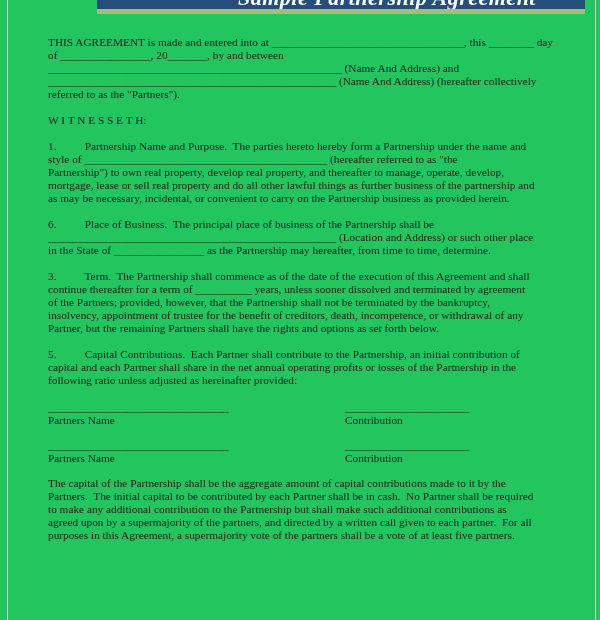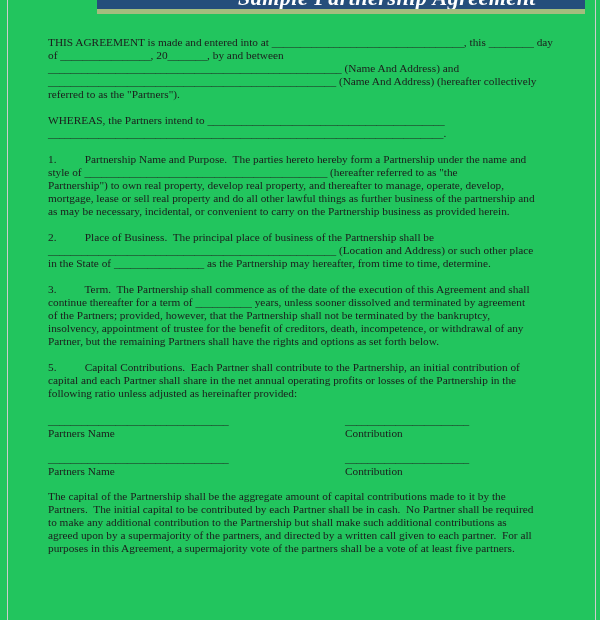--- a/index.html
+++ b/index.html
@@ -39,28 +39,27 @@
     </div>
     <div class="banner-stripe"></div>
   </div>
 
   <div class="content">
     <div class="p">THIS AGREEMENT is made and entered into at __________________________________, this ________ day
 of ________________, 20_______, by and between
 ____________________________________________________ (Name And Address) and
 ___________________________________________________ (Name And Address) (hereafter collectively
 referred to as the "Partners").</div>
-    <div class="p">WHEREAS, the Partners intend to __________________________________________
-______________________________________________________________________.</div>
+    <div class="p">W I T N E S S E T H:</div>
     <div class="p">1.          Partnership Name and Purpose.  The parties hereto hereby form a Partnership under the name and
 style of ___________________________________________ (hereafter referred to as "the
 Partnership") to own real property, develop real property, and thereafter to manage, operate, develop,
 mortgage, lease or sell real property and do all other lawful things as further business of the partnership and
 as may be necessary, incidental, or convenient to carry on the Partnership business as provided herein.</div>
-    <div class="p">2.          Place of Business.  The principal place of business of the Partnership shall be
+    <div class="p">6.          Place of Business.  The principal place of business of the Partnership shall be
 ___________________________________________________ (Location and Address) or such other place
 in the State of ________________ as the Partnership may hereafter, from time to time, determine.</div>
     <div class="p">3.          Term.  The Partnership shall commence as of the date of the execution of this Agreement and shall
 continue thereafter for a term of __________ years, unless sooner dissolved and terminated by agreement
 of the Partners; provided, however, that the Partnership shall not be terminated by the bankruptcy,
 insolvency, appointment of trustee for the benefit of creditors, death, incompetence, or withdrawal of any
 Partner, but the remaining Partners shall have the rights and options as set forth below.</div>
     <div class="p">5.          Capital Contributions.  Each Partner shall contribute to the Partnership, an initial contribution of
 capital and each Partner shall share in the net annual operating profits or losses of the Partnership in the
 following ratio unless adjusted as hereinafter provided:</div>

